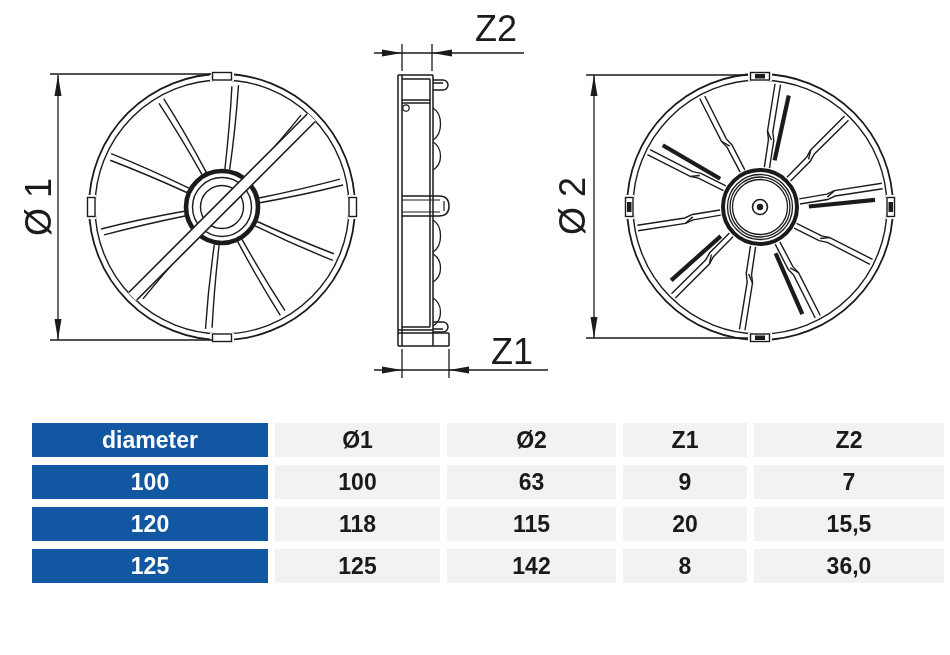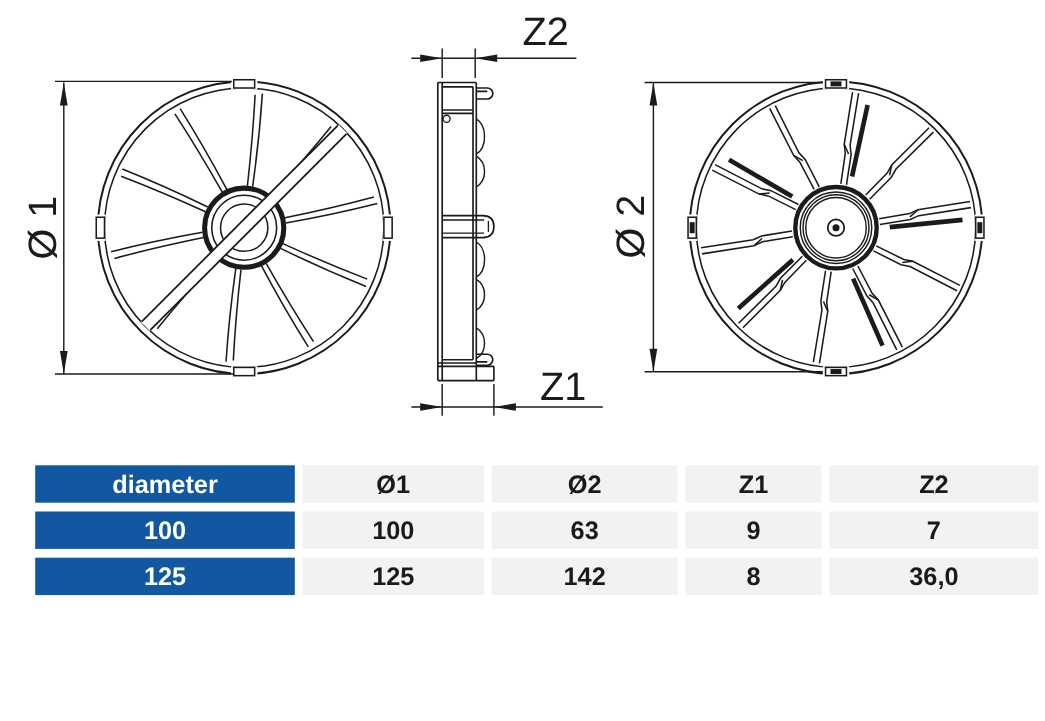--- a/index.html
+++ b/index.html
@@ -201,20 +201,27 @@
     </thead>
     <tbody>
       <tr>
         <td class="blue">100</td>
         <td>100</td>
         <td>63</td>
         <td>9</td>
         <td>7</td>
       </tr>
       <tr>
+        <td class="blue">120</td>
+        <td>118</td>
+        <td>115</td>
+        <td>20</td>
+        <td>15,5</td>
+      </tr>
+      <tr>
         <td class="blue">125</td>
         <td>125</td>
         <td>142</td>
         <td>8</td>
         <td>36,0</td>
       </tr>
     </tbody>
   </table>
 </div>
 

